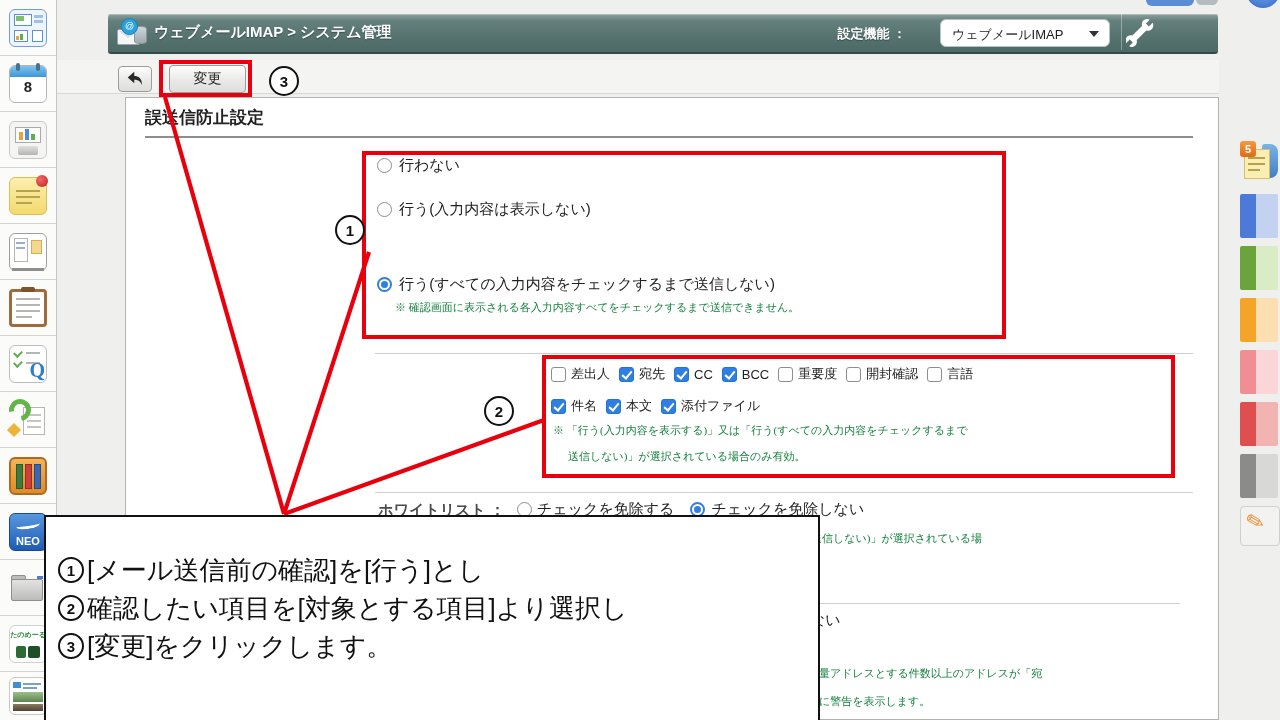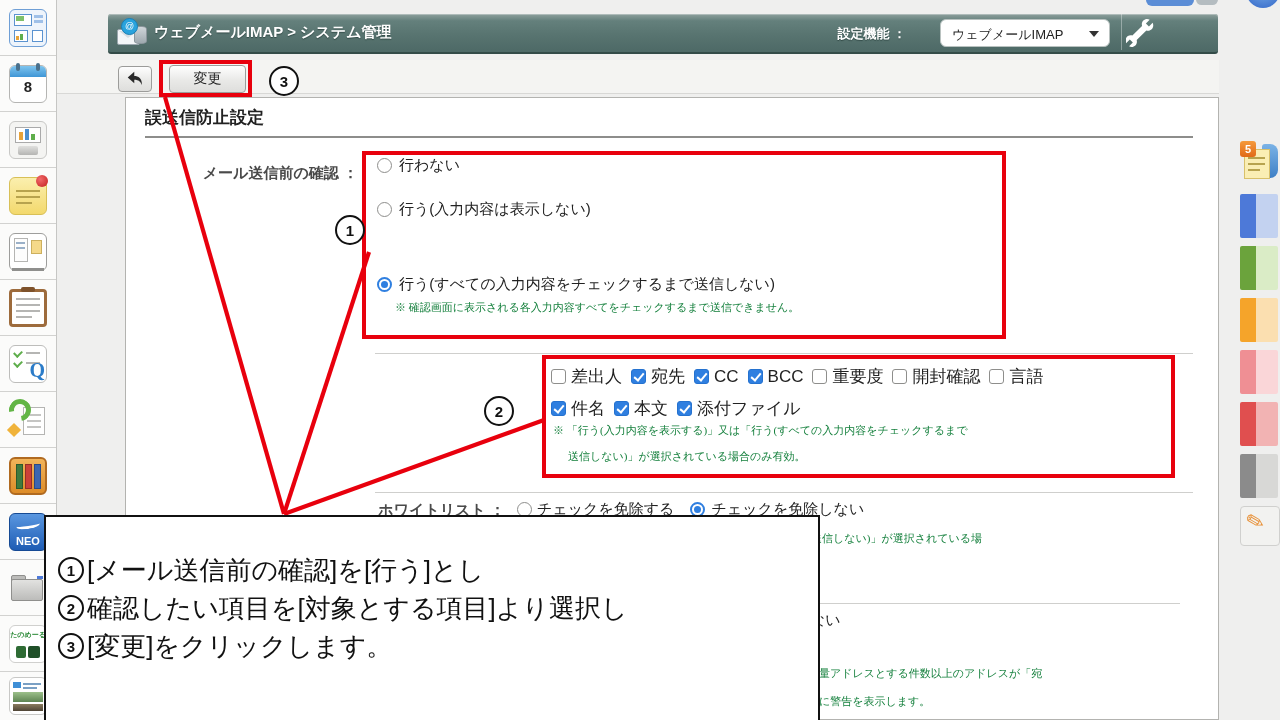--- a/index.html
+++ b/index.html
@@ -44,21 +44,21 @@
 
   .flabel{font-size:15px;font-weight:bold;color:#4a4a4a;text-align:right;z-index:2;}
   .opt{display:flex;align-items:center;gap:7px;font-size:15px;color:#222;z-index:2;}
   .radio{width:15px;height:15px;border:1px solid #8e8e8c;border-radius:50%;background:#fff;box-sizing:border-box;position:relative;flex:none;}
   .radio.on{border:2px solid #2f7fe0;}
   .radio.on::after{content:"";position:absolute;left:2px;top:2px;right:2px;bottom:2px;border-radius:50%;background:#2f7fe0;}
   .cb{width:15px;height:15px;border:1px solid #8e8e8c;border-radius:3px;background:#fff;box-sizing:border-box;position:relative;flex:none;}
   .cb.on{background:#2f7fe0;border-color:#2572cf;}
   .cb.on::after{content:"";position:absolute;left:4px;top:1px;width:4px;height:8px;border:solid #fff;border-width:0 2px 2px 0;transform:rotate(40deg);}
   .note{font-size:11px;color:#15803d;z-index:2;font-family:Liberation Serif, serif;}
-  .cbrow{display:flex;align-items:center;gap:9px;font-size:17px;color:#222;z-index:2;}
+  .cbrow{display:flex;align-items:center;gap:9px;font-size:13px;color:#222;z-index:2;}
   .cbitem{display:flex;align-items:center;gap:5px;}
 
   
   .redbox{position:absolute;border:4px solid #e8000d;box-sizing:border-box;z-index:5;pointer-events:none;}
   .lines{position:absolute;left:0;top:0;width:1280px;height:720px;z-index:5;pointer-events:none;}
   .badge{position:absolute;width:26px;height:26px;border:2px solid #111;border-radius:50%;background:#fff;
          color:#111;font-size:15px;font-weight:bold;display:flex;align-items:center;justify-content:center;z-index:6;}
   .notebox{left:44px;top:515px;width:760px;height:200px;background:#fff;border:2px solid #111;z-index:7;
            padding:34px 0 0 12px;box-sizing:content-box;}
   .nline{display:flex;align-items:center;gap:3px;font-size:26px;color:#111;height:38px;white-space:nowrap;}
@@ -221,21 +221,20 @@
     </svg>
   </div>
   <div class="btn btn-change" style="z-index:3;">
     <span>変更</span>
   </div>
 
   <div class="abs panel"></div>
   <div class="abs pg-heading">誤送信防止設定</div>
   <div class="abs h-rule"></div>
 
-  <div class="abs flabel" style="left:145px;top:164px;width:213px;">メール送信前の確認 ：</div>
   <div class="abs opt" style="left:377px;top:156px;">
     <span class="radio"></span>
     <span>行わない</span>
   </div>
   <div class="abs opt" style="left:377px;top:200px;">
     <span class="radio"></span>
     <span>行う(入力内容は表示しない)</span>
   </div>
   <div class="abs opt" style="left:377px;top:275px;">
     <span class="radio on"></span>

